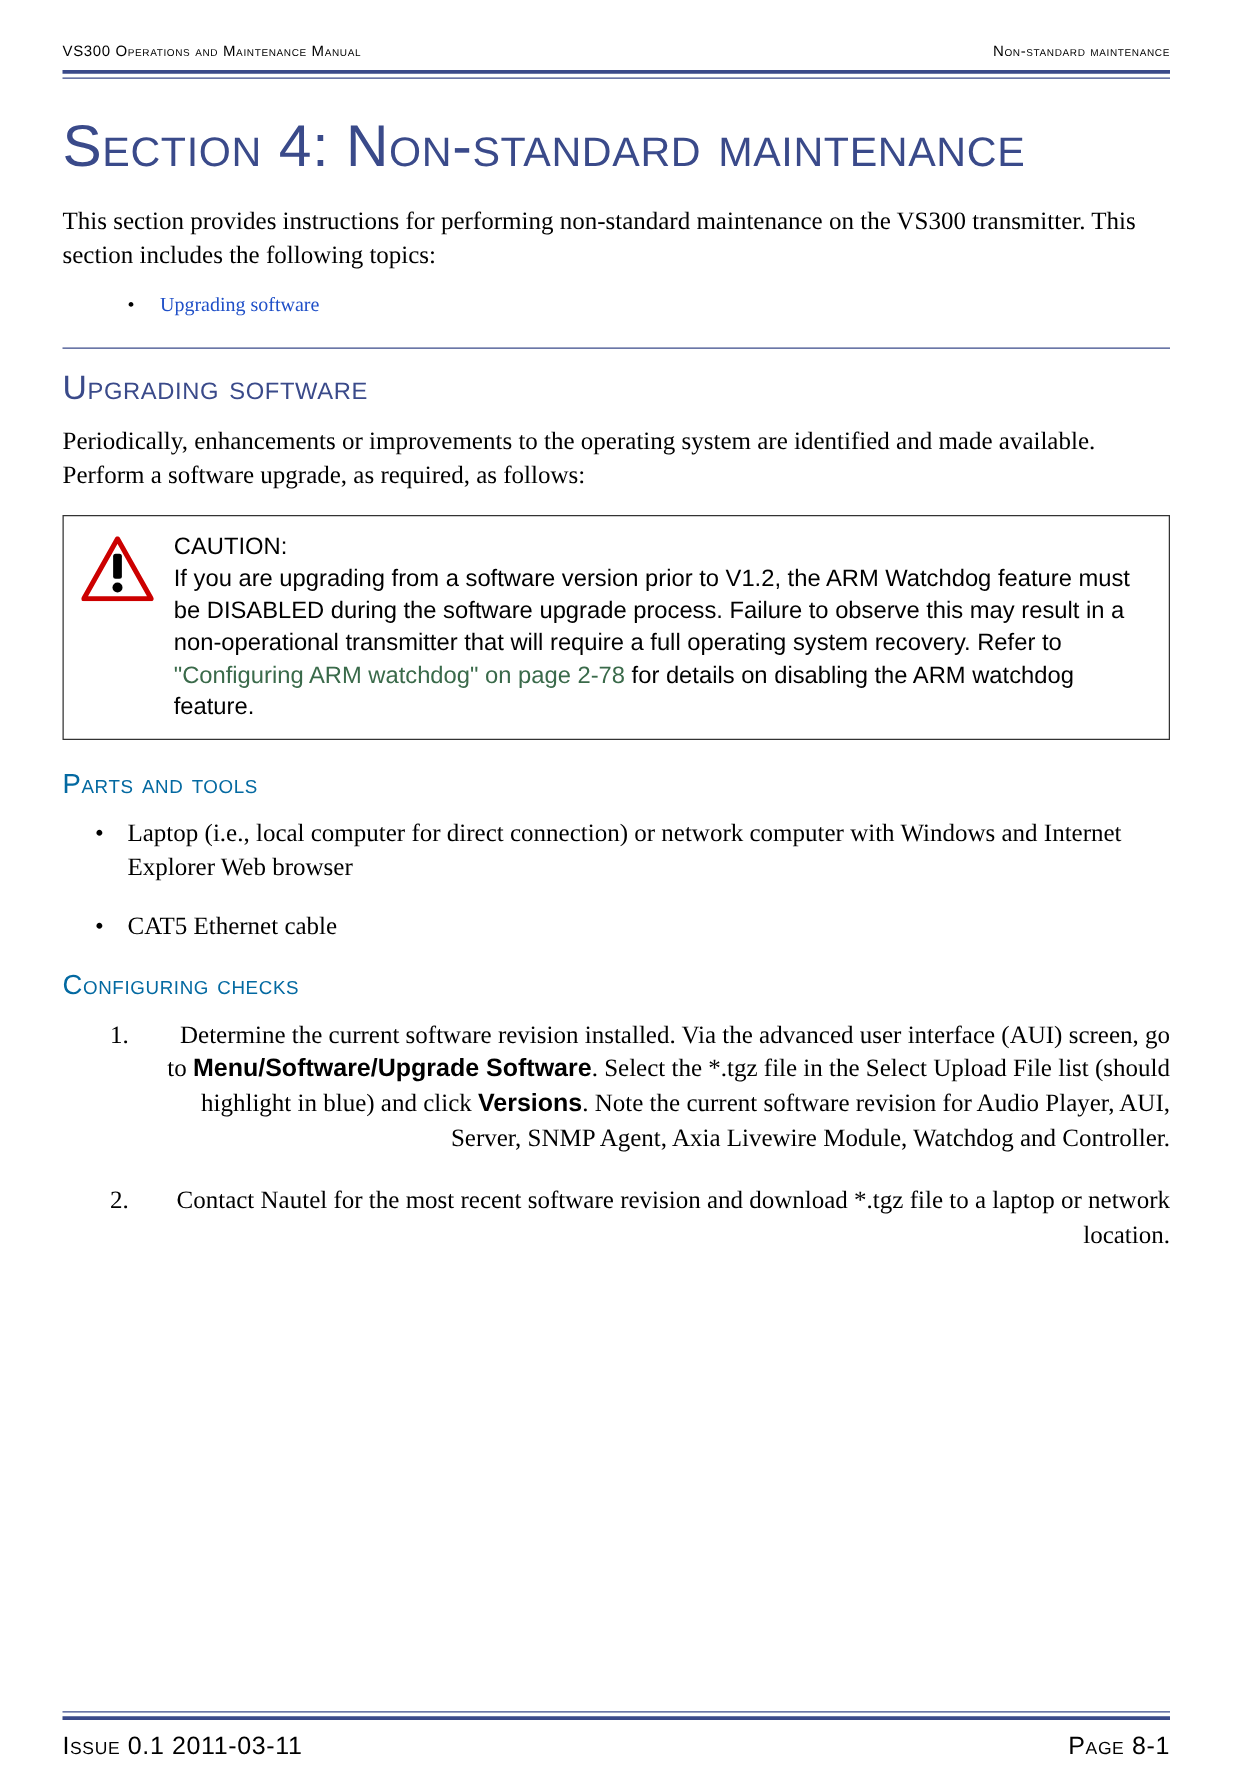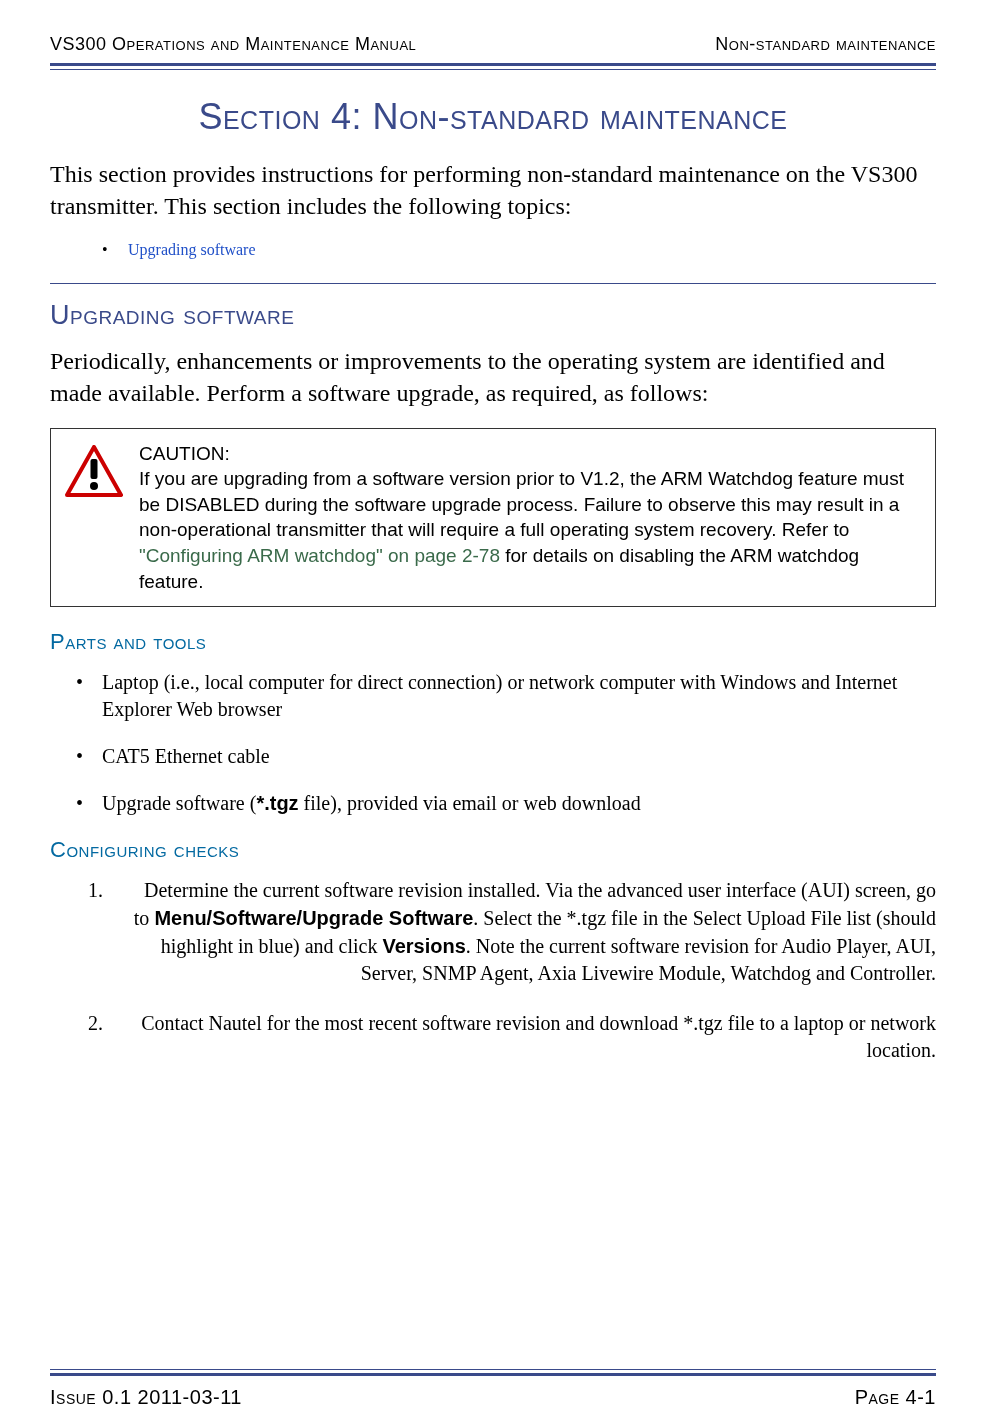--- a/index.html
+++ b/index.html
@@ -10,43 +10,42 @@
       font-family: Georgia, 'Times New Roman', serif;
       color: #000;
       position: relative;
       padding: 34px 50px 0 50px;
     }
     .header {
       display: flex;
       justify-content: space-between;
       font-family: 'Trebuchet MS', 'Segoe UI', sans-serif;
       font-variant: small-caps;
-      font-size: 18px;
+      font-size: 12px;
       letter-spacing: 0.5px;
       padding-bottom: 8px;
       align-items: flex-end;
     }
     .header-rule {
       border-top: 3px solid #3a4a8a;
       border-bottom: 1px solid #3a4a8a;
       height: 7px;
       margin-bottom: 26px;
     }
     .section-title {
       font-family: 'Trebuchet MS', 'Segoe UI', sans-serif;
       font-variant: small-caps;
       color: #3a4a8a;
-      font-size: 36px;
+      font-size: 47px;
       font-weight: normal;
       letter-spacing: 0.5px;
       margin-bottom: 20px;
-      text-align: center;
     }
     .body-text {
-      font-size: 24px;
+      font-size: 20px;
       line-height: 1.35;
       margin-bottom: 18px;
     }
     .toc-list {
       list-style: none;
       padding-left: 52px;
       margin-bottom: 24px;
     }
     .toc-list li::before {
       content: "•";
@@ -188,29 +187,28 @@
     <span>CAUTION:</span><br>
     <span>If you are upgrading from a software version prior to V1.2, the ARM Watchdog feature must be DISABLED during the software upgrade process. Failure to observe this may result in a non-operational transmitter that will require a full operating system recovery. Refer to </span><span class="caution-xref">"Configuring ARM watchdog" on page 2-78</span><span> for details on disabling the ARM watchdog feature.</span>
   </div>
 </div>
 
 <h3 class="h3">Parts and tools</h3>
 
 <ul class="bullet-list">
   <li>Laptop (i.e., local computer for direct connection) or network computer with Windows and Internet Explorer Web browser</li>
   <li>CAT5 Ethernet cable</li>
-  <li><span>Upgrade software (</span><span class="sans-bold">*.tgz</span><span> file), provided via email or web download</span></li>
 </ul>
 
 <h3 class="h3">Configuring checks</h3>
 
 <ol class="num-list">
   <li><span>Determine the current software revision installed. Via the advanced user interface (AUI) screen, go to </span><span class="sans-bold">Menu/Software/Upgrade Software</span><span>. Select the *.tgz file in the Select Upload File list (should highlight in blue) and click </span><span class="sans-bold">Versions</span><span>. Note the current software revision for Audio Player, AUI, Server, SNMP Agent, Axia Livewire Module, Watchdog and Controller.</span></li>
   <li>Contact Nautel for the most recent software revision and download *.tgz file to a laptop or network location.</li>
 </ol>
 
 <div class="footer">
   <div class="footer-rule"></div>
   <div class="footer-row">
     <span>Issue 0.1  2011-03-11</span>
-    <span>Page 4-1</span>
+    <span>Page 8-1</span>
   </div>
 </div>
 
 </body></html>

